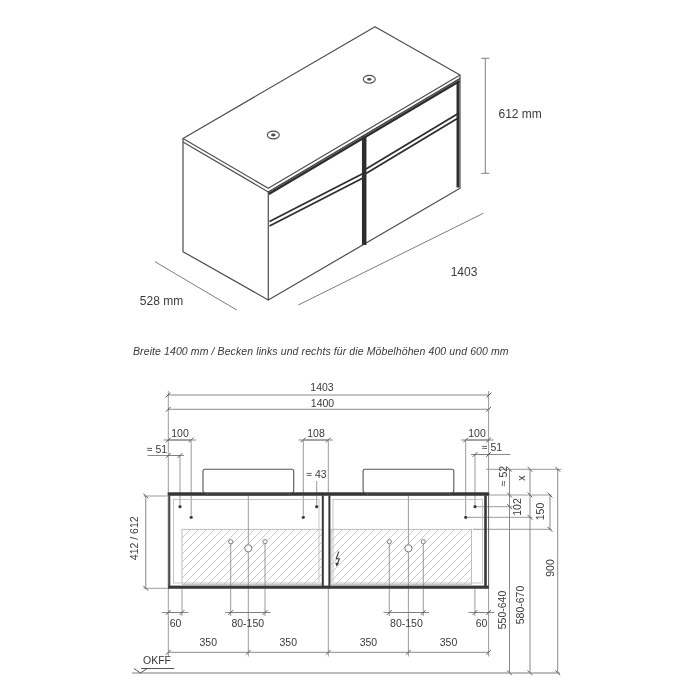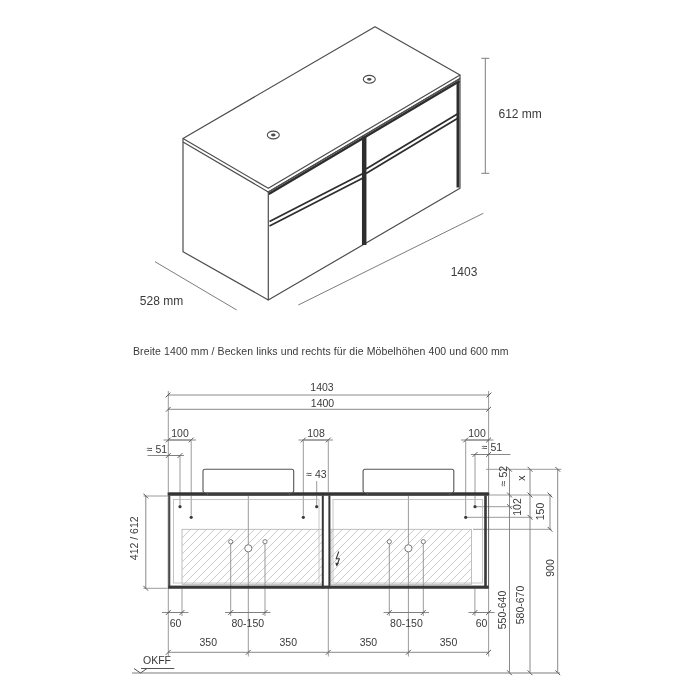--- a/index.html
+++ b/index.html
@@ -1,19 +1,19 @@
 <!DOCTYPE html>
 <html><head>
 <meta charset="utf-8">
 <style>
   html,body{margin:0;padding:0;background:#fff;}
   #page{position:relative;width:700px;height:700px;background:#ffffff;overflow:hidden;
         font-family:"Liberation Sans",sans-serif;}
   #desc{position:absolute;left:133px;top:345px;width:520px;font-size:10.5px;color:#3a3a3a;
-        letter-spacing:0.1px;}
+        letter-spacing:0.1px;font-style:italic;}
   svg text{font-family:"Liberation Sans",sans-serif;fill:#3a3a3a;}
   .dim{font-size:10.5px;}
   .iso-dim{font-size:12px;}
 </style>
 </head>
 <body>
 
 <div id="page">
 
   <div id="desc">Breite 1400 mm / Becken links und rechts für die Möbelhöhen 400 und 600 mm</div>

